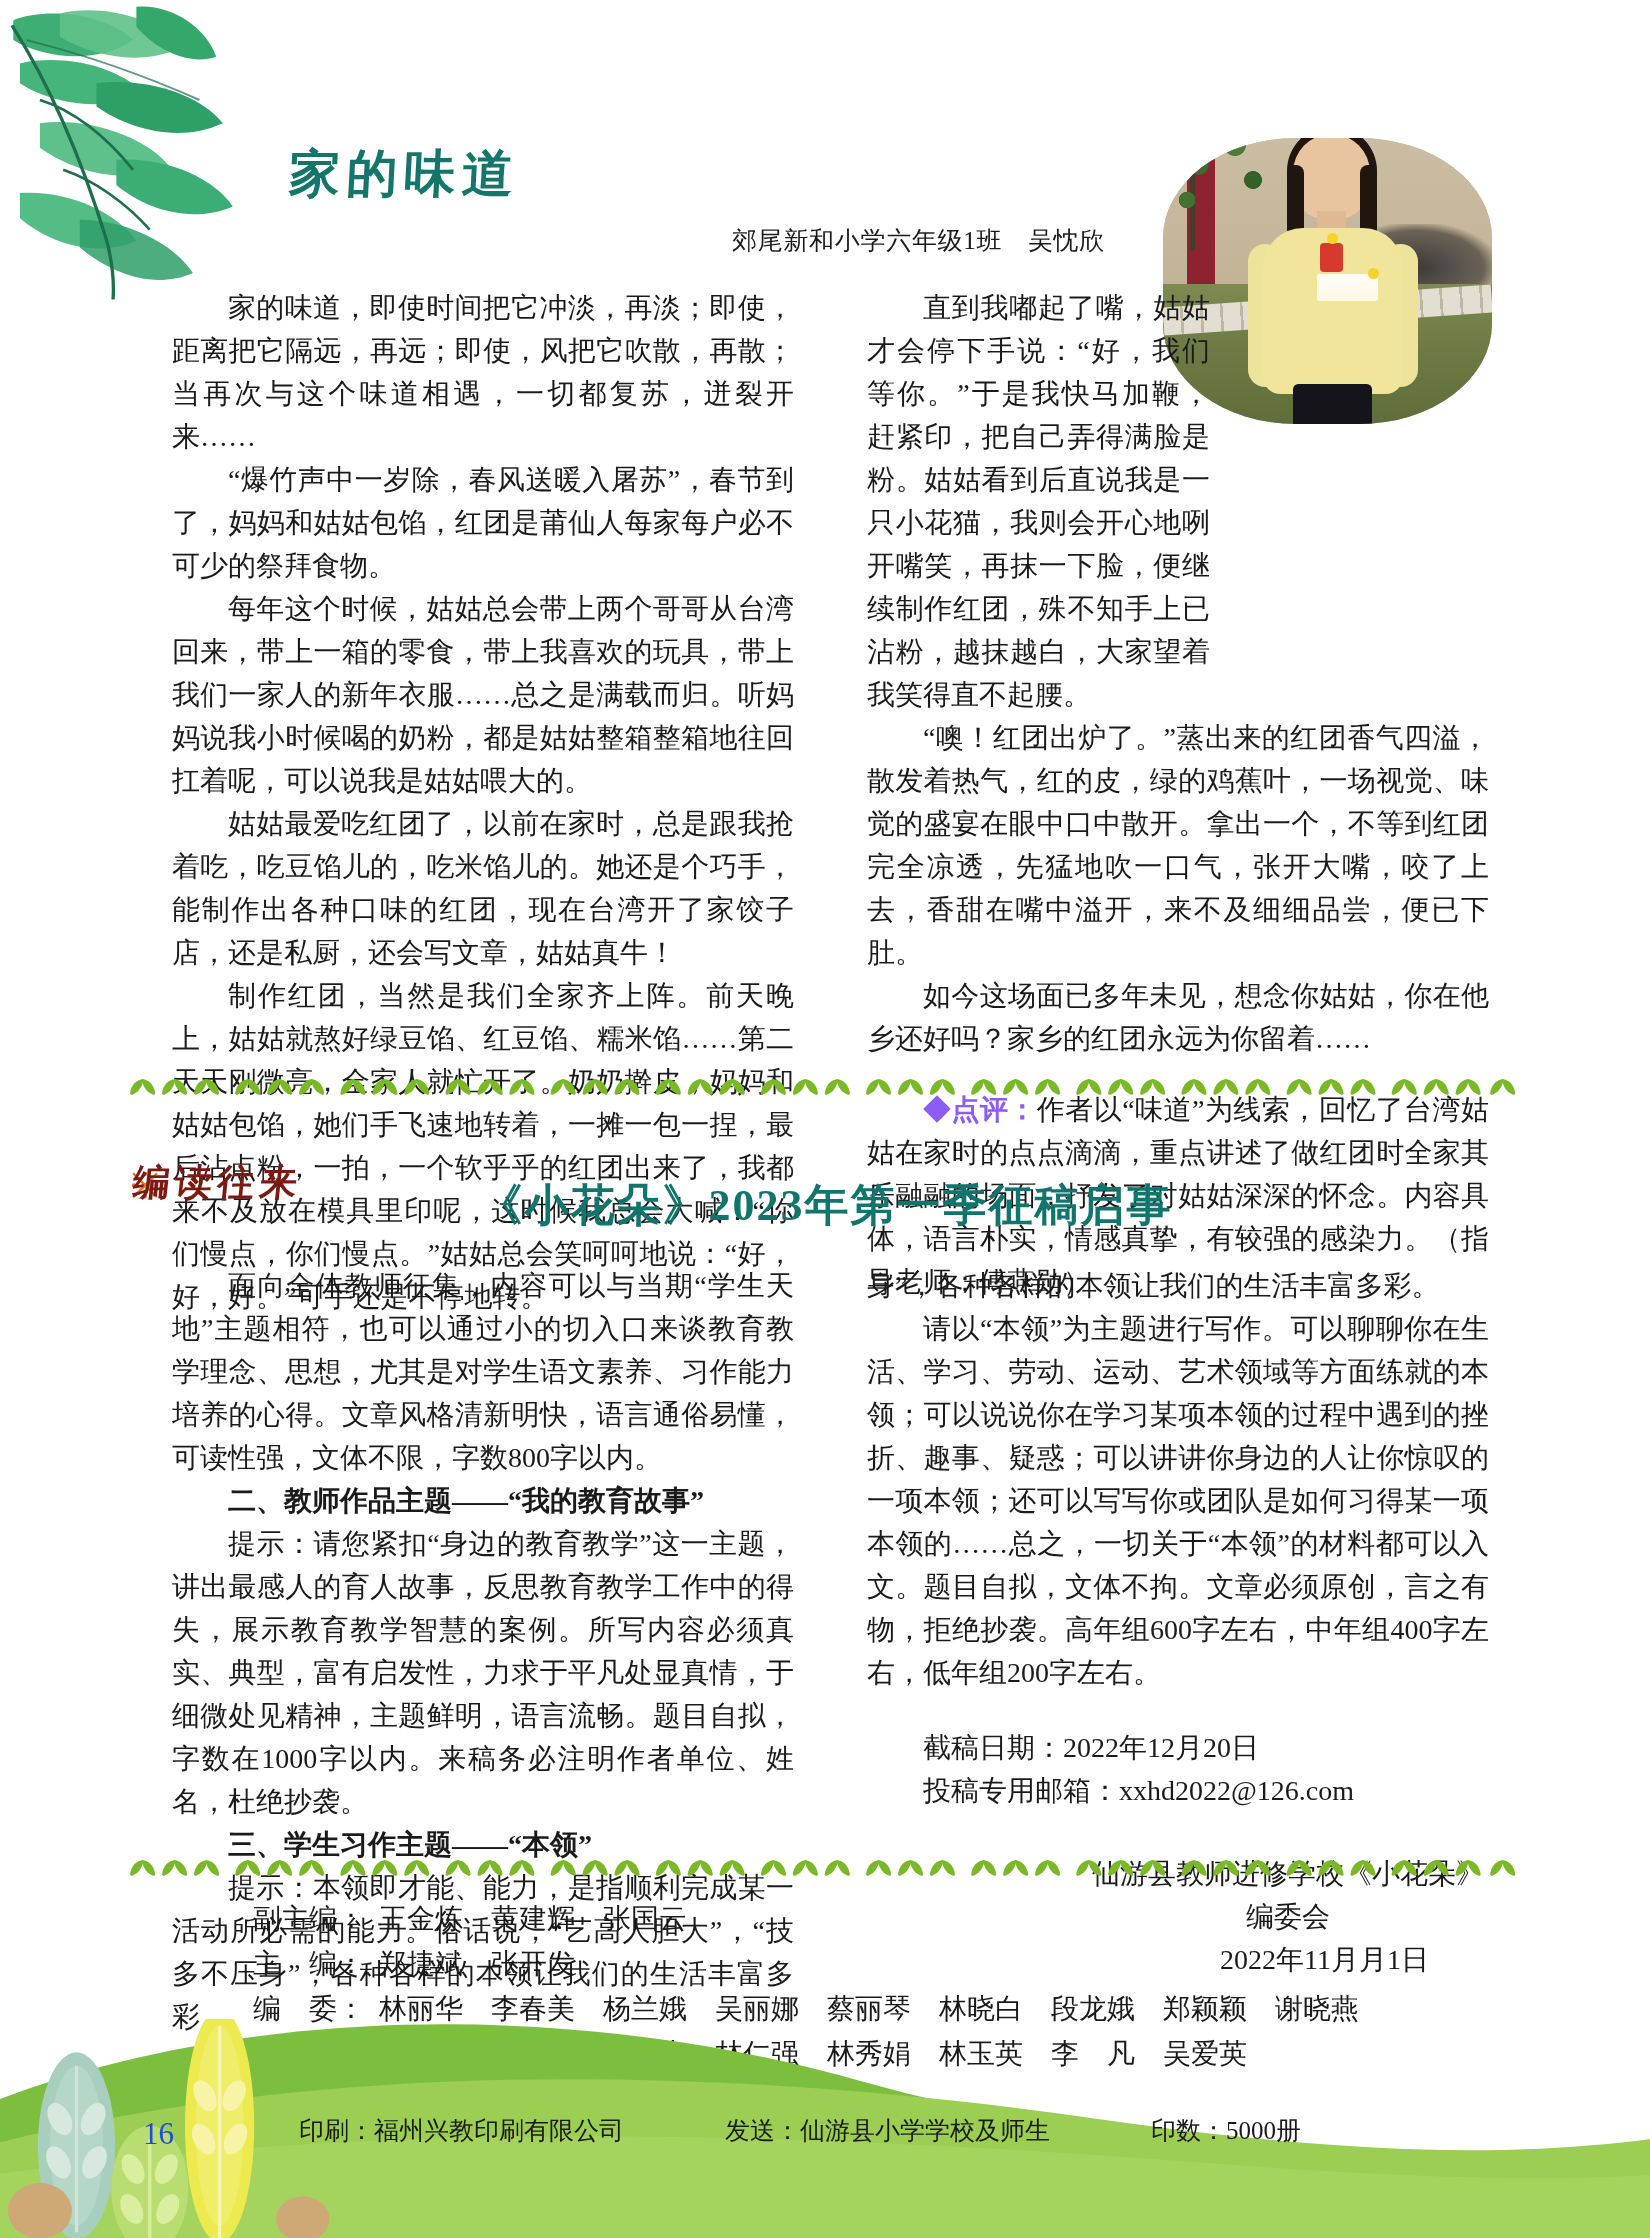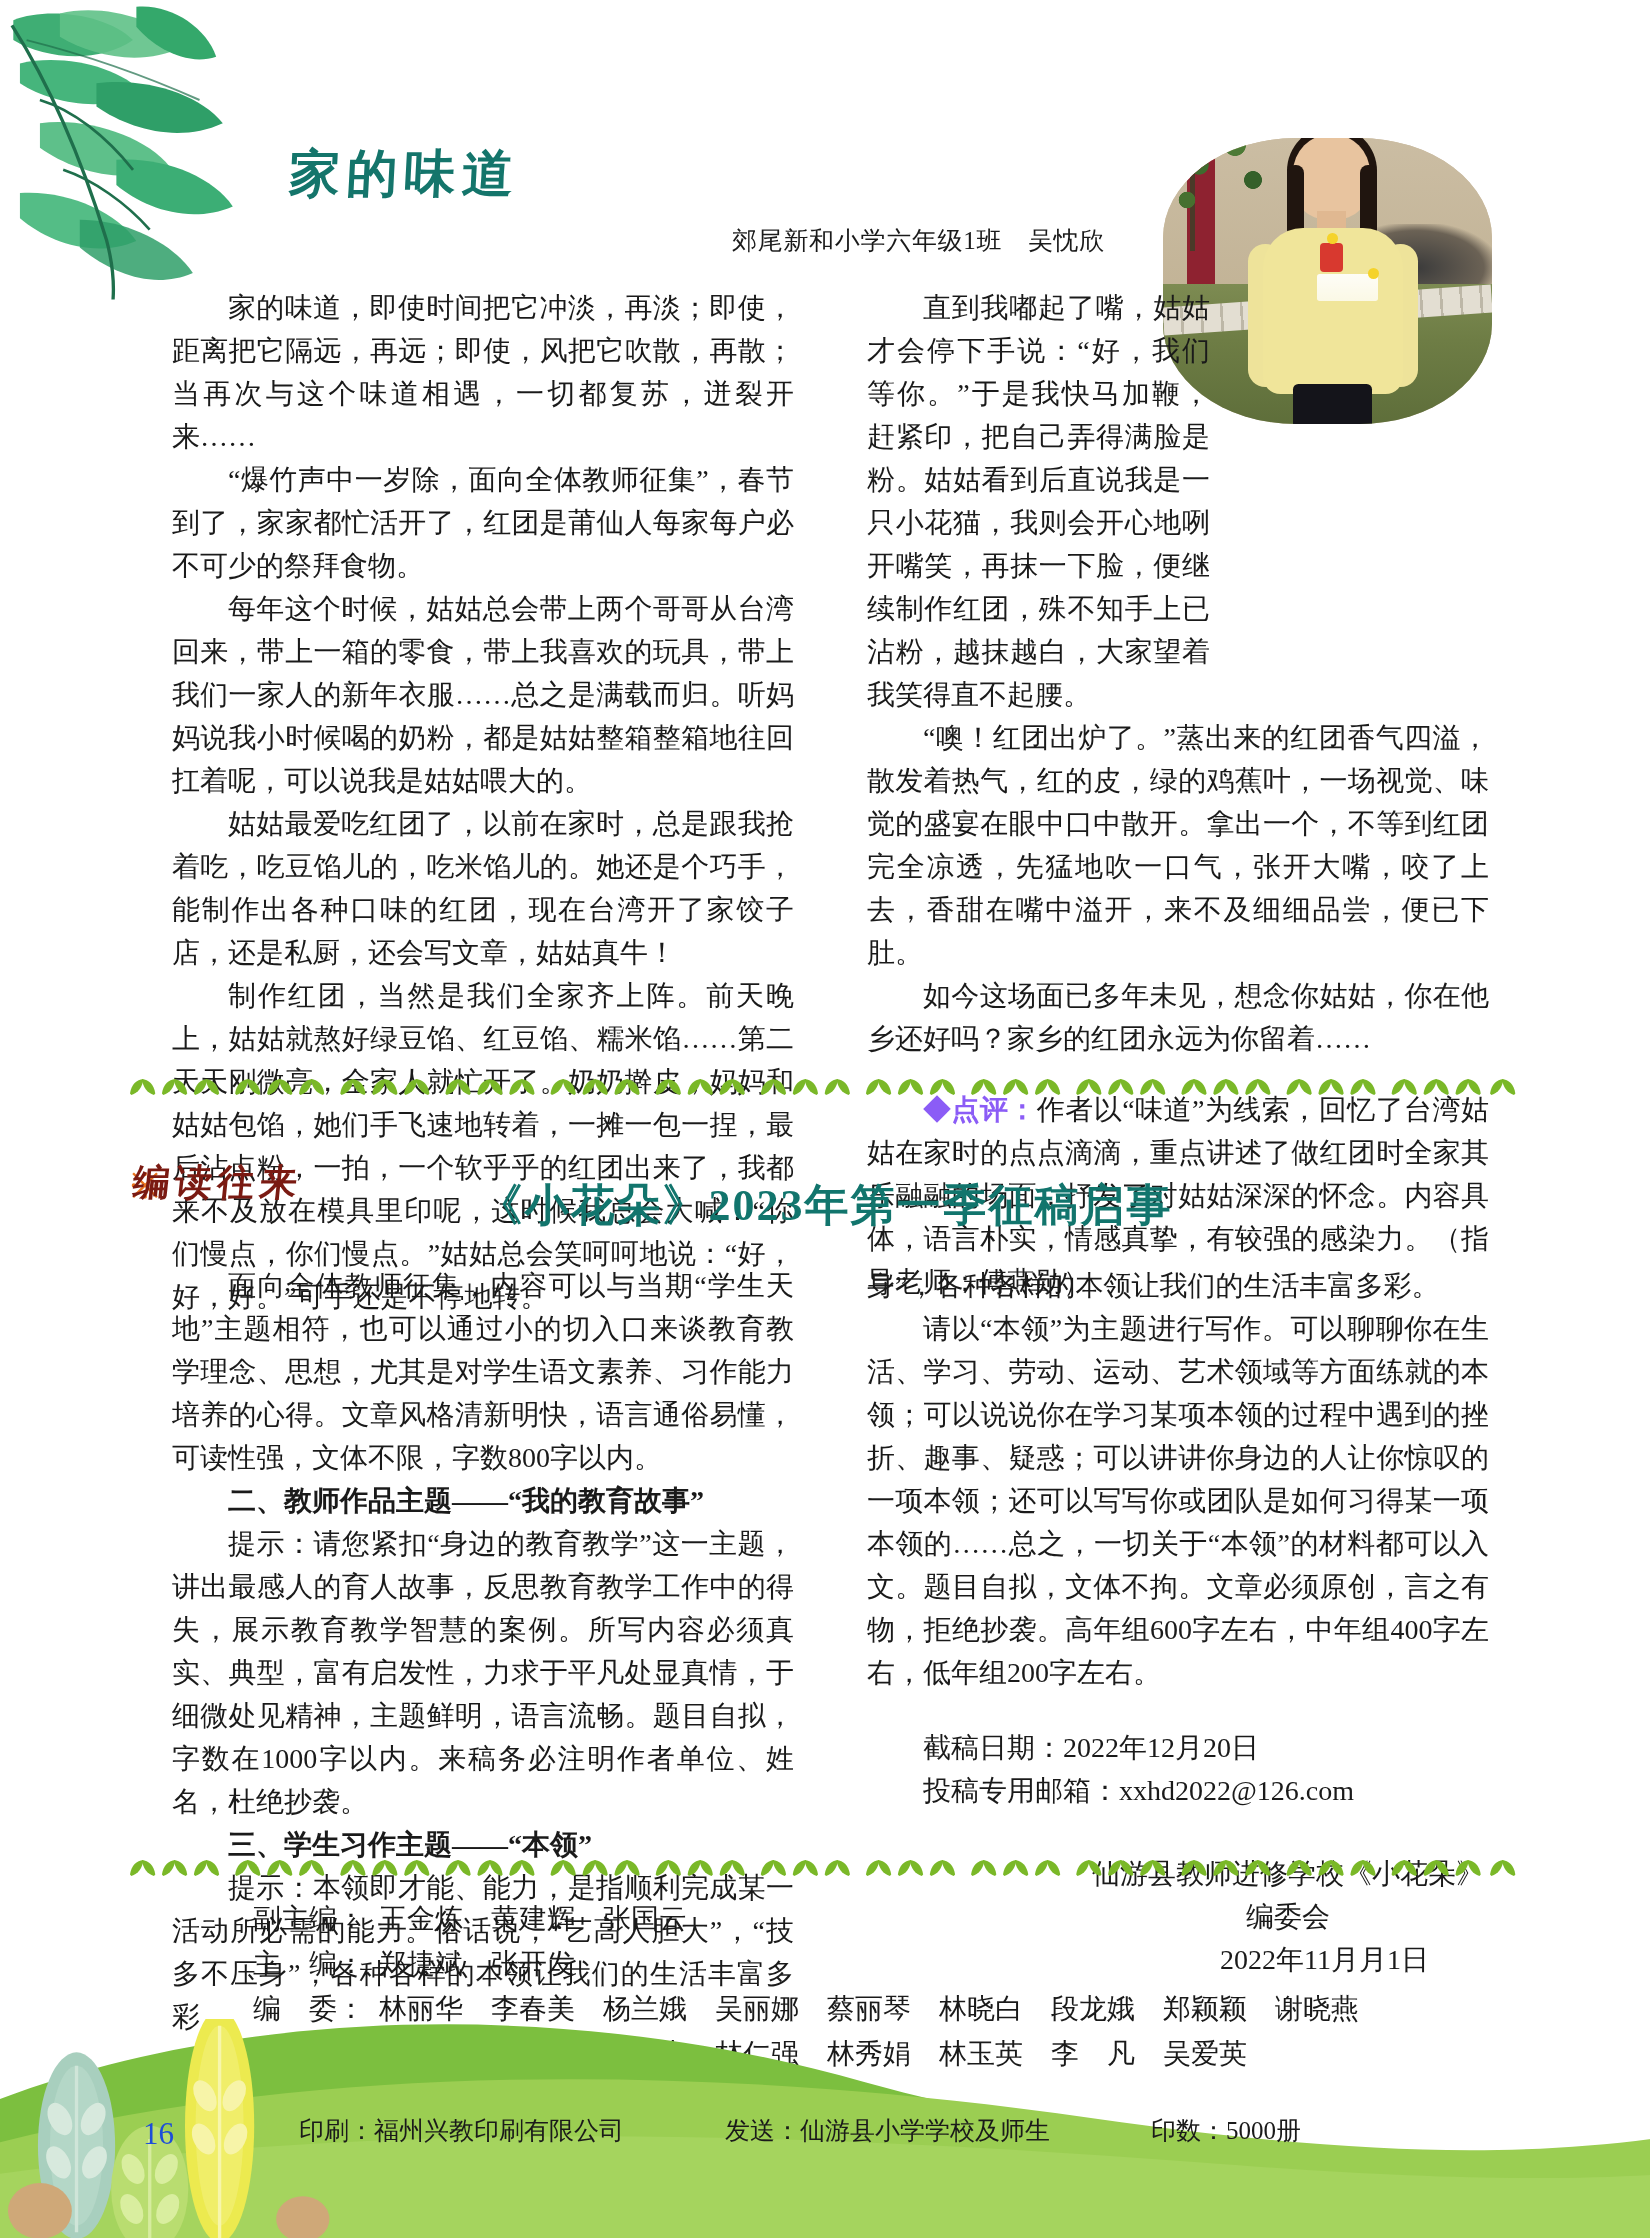--- a/index.html
+++ b/index.html
@@ -155,21 +155,21 @@
     <div class="logo"></div>
     <div class="tag"></div>
     <div class="dot"></div>
     <div class="dot2"></div>
     <div class="pants"></div>
   </div>
 
   <div class="cols">
     <div class="col left">
       <p class="body-p">家的味道，即使时间把它冲淡，再淡；即使，距离把它隔远，再远；即使，风把它吹散，再散；当再次与这个味道相遇，一切都复苏，迸裂开来……</p>
-      <p class="body-p">“爆竹声中一岁除，面向全体教师征集”，春节到了，家家都忙活开了，红团是莆仙人每家每户必不可少的祭拜食物。</p>
+      <p class="body-p">“爆竹声中一岁除，春风送暖入屠苏”，春节到了，妈妈和姑姑包馅，红团是莆仙人每家每户必不可少的祭拜食物。</p>
       <p class="body-p">每年这个时候，姑姑总会带上两个哥哥从台湾回来，带上一箱的零食，带上我喜欢的玩具，带上我们一家人的新年衣服……总之是满载而归。听妈妈说我小时候喝的奶粉，都是姑姑整箱整箱地往回扛着呢，可以说我是姑姑喂大的。</p>
       <p class="body-p">姑姑最爱吃红团了，以前在家时，总是跟我抢着吃，吃豆馅儿的，吃米馅儿的。她还是个巧手，能制作出各种口味的红团，现在台湾开了家饺子店，还是私厨，还会写文章，姑姑真牛！</p>
       <p class="body-p">制作红团，当然是我们全家齐上阵。前天晚上，姑姑就熬好绿豆馅、红豆馅、糯米馅……第二天天刚微亮，全家人就忙开了。奶奶擀皮，妈妈和姑姑包馅，她们手飞速地转着，一摊一包一捏，最后沾点粉，一拍，一个软乎乎的红团出来了，我都来不及放在模具里印呢，这时候我总会大喊：“你们慢点，你们慢点。”姑姑总会笑呵呵地说：“好，好，好。”可手还是不停地转。</p>
     </div><div class="col right">
       <p class="body-p" style="width:343px;">直到我嘟起了嘴，姑姑才会停下手说：“好，我们等你。”于是我快马加鞭，赶紧印，把自己弄得满脸是粉。姑姑看到后直说我是一只小花猫，我则会开心地咧开嘴笑，再抹一下脸，便继续制作红团，殊不知手上已沾粉，越抹越白，大家望着我笑得直不起腰。</p>
       <p class="body-p">“噢！红团出炉了。”蒸出来的红团香气四溢，散发着热气，红的皮，绿的鸡蕉叶，一场视觉、味觉的盛宴在眼中口中散开。拿出一个，不等到红团完全凉透，先猛地吹一口气，张开大嘴，咬了上去，香甜在嘴中溢开，来不及细细品尝，便已下肚。</p>
       <p class="body-p">如今这场面已多年未见，想念你姑姑，你在他乡还好吗？家乡的红团永远为你留着……</p>
       <p class="comment"><span class="mark">◆点评：</span><span>作者以“味道”为线索，回忆了台湾姑姑在家时的点点滴滴，重点讲述了做红团时全家其乐融融的场面，抒发了对姑姑深深的怀念。内容具体，语言朴实，情感真挚，有较强的感染力。（指导老师：傅燕勋）</span></p>
     </div>
   </div>

